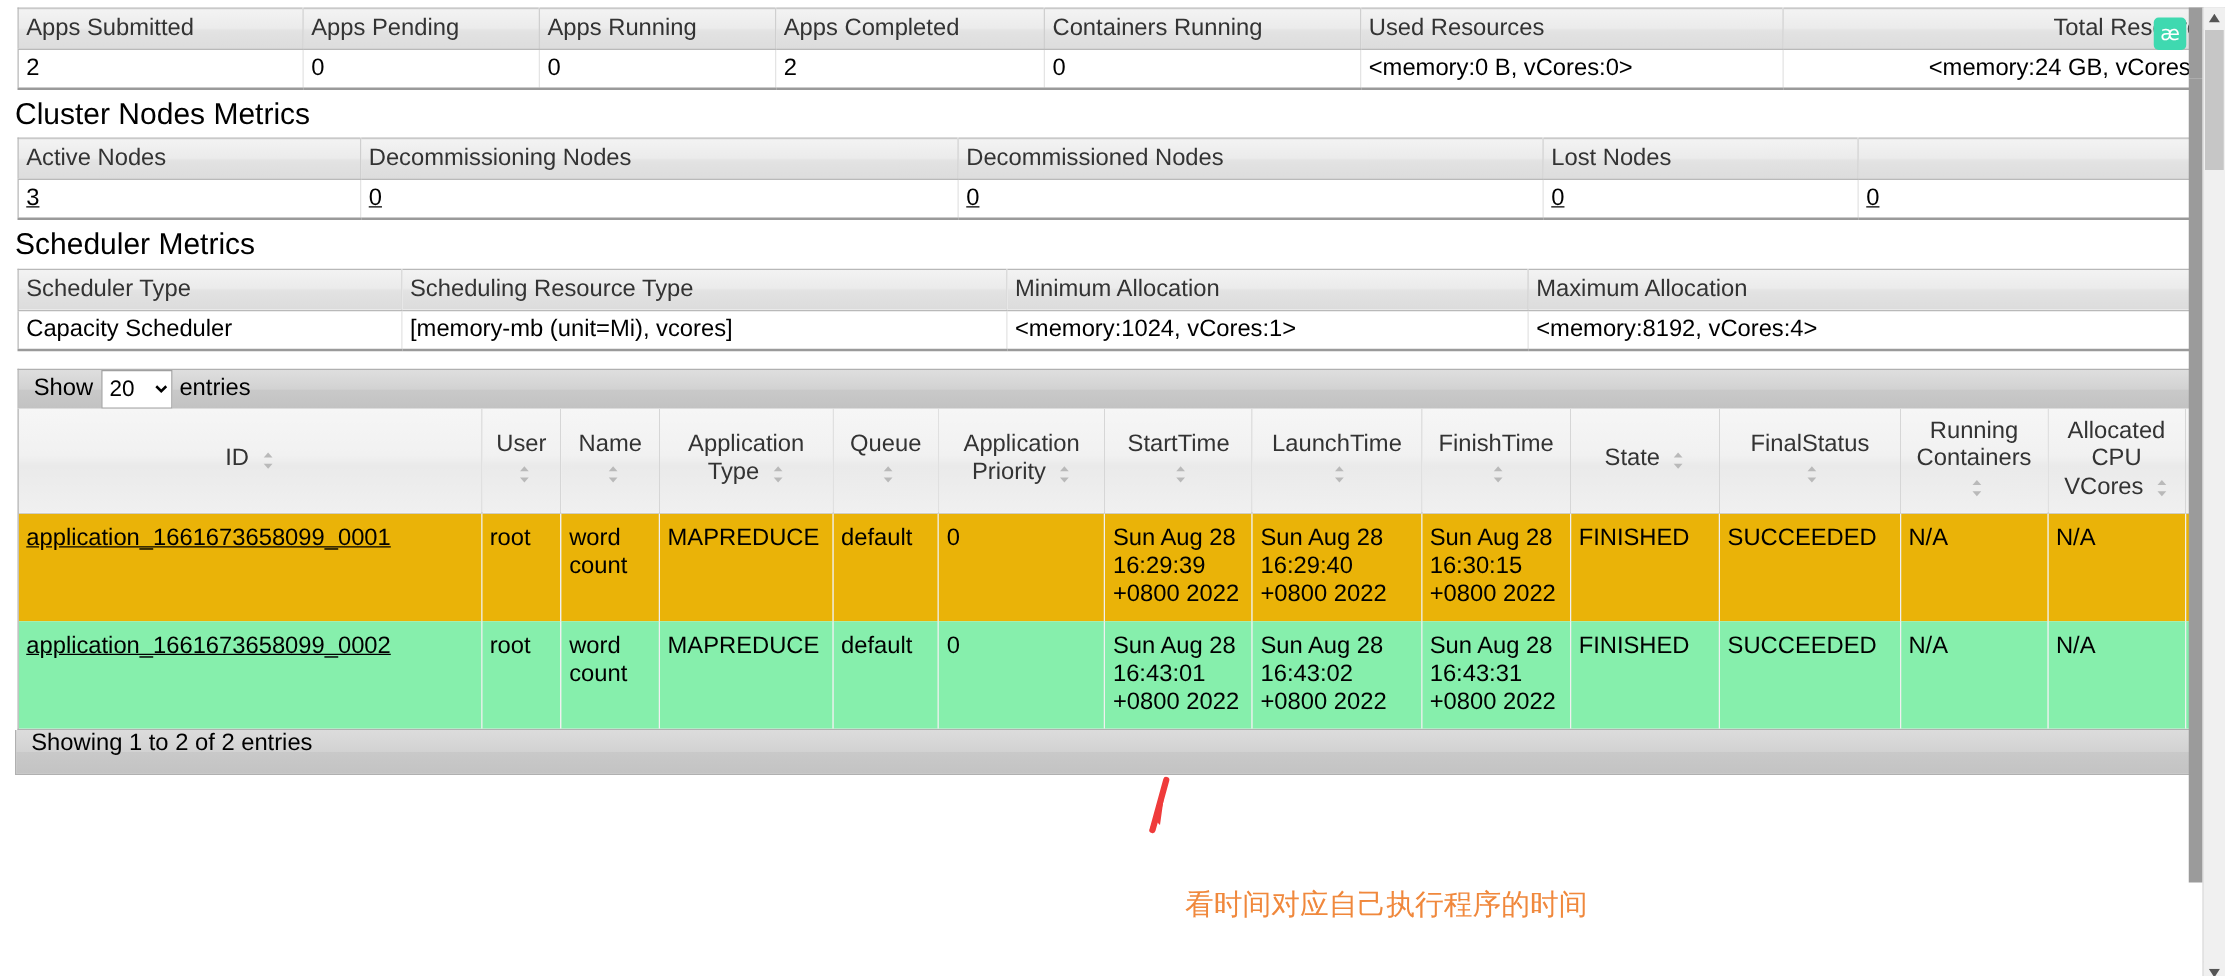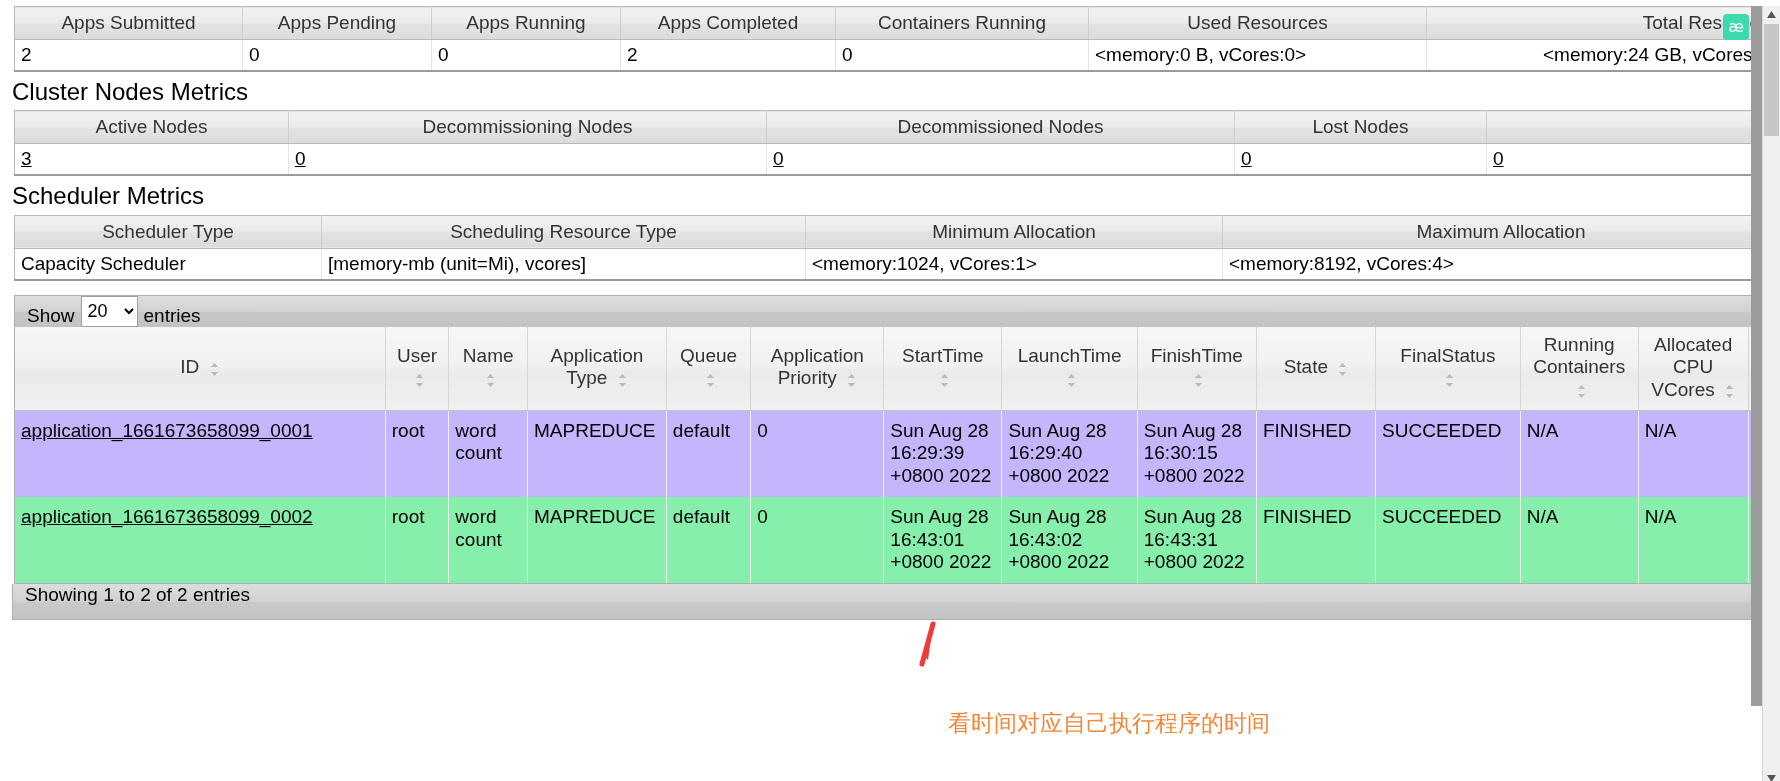--- a/index.html
+++ b/index.html
@@ -23,21 +23,21 @@
     background:#ffffff;
     margin-left:14px;
   }
   .metric-table th{
     background:linear-gradient(to bottom,#f3f3f3 0%,#ebebeb 48%,#e3e3e3 52%,#dcdcdc 100%);
     border-right:1px solid #cfcfcf;
     border-bottom:1px solid #b9b9b9;
     font-weight:normal;
     color:#333333;
     font-size:19px;
-    text-align:center;
+    text-align:left;
     height:32px;
     padding:0 6px;
     white-space:nowrap;
     overflow:hidden;
   }
   .metric-table th:last-child{border-right:none;}
   .metric-table td{
     border-right:1px solid #e4e4e4;
     border-bottom:2px solid #9a9a9a;
     height:30px;
@@ -64,21 +64,21 @@
   
   .dt-length-bar{
     margin-left:14px;
     width:1763px;
     box-sizing:border-box;
     height:32px;
     background:linear-gradient(to bottom,#dedede 0%,#d2d2d2 50%,#c9c9c9 51%,#c2c2c2 100%);
     border:1px solid #b0b0b0;
     border-bottom:none;
     display:flex;
-    align-items:flex-end;
+    align-items:center;
     padding-left:12px;
     font-size:19px;
     color:#000;
   }
   .dt-length-bar select{
     font-family:"Liberation Sans","DejaVu Sans",sans-serif;
     font-size:18px;
     margin:0 6px;
     padding:0 2px;
     height:31px;
@@ -116,21 +116,21 @@
     line-height:1.18;
   }
   table.apps td{
     font-size:19px;
     color:#000;
     padding:9px 6px 10px 6px;
     vertical-align:top;
     line-height:1.18;
     border-right:1px solid #f0f0f0;
   }
-  tr.row-odd td{background:#c4b5fd;margin-left:48px;}
+  tr.row-odd td{background:#eab308;margin-left:48px;}
   tr.row-even td{background:#86efac;}
   .sort-ico{
     display:inline-block;
     width:11px;height:15px;
     vertical-align:middle;
     margin-left:4px;
     position:relative;
     top:1px;
   }
   .sort-ico svg{display:block;}

